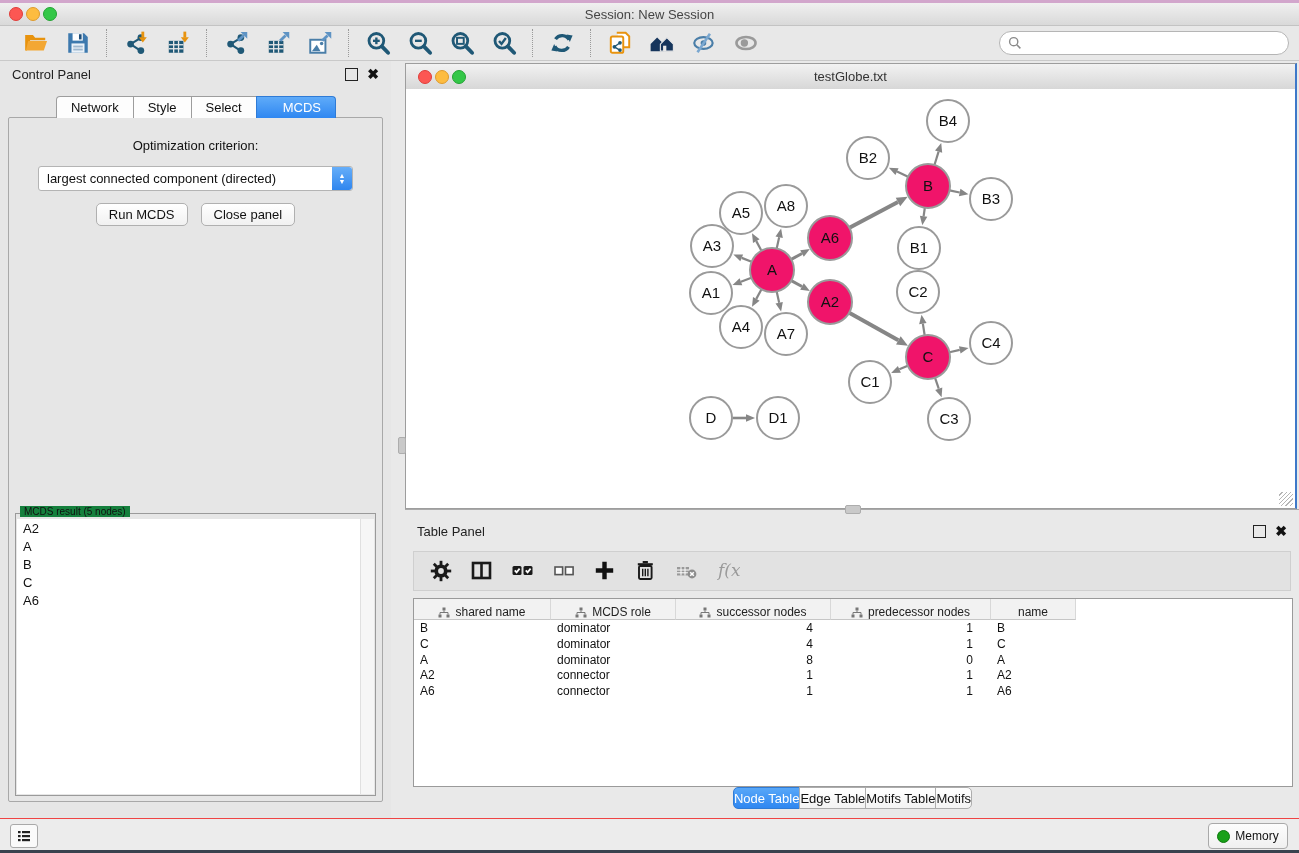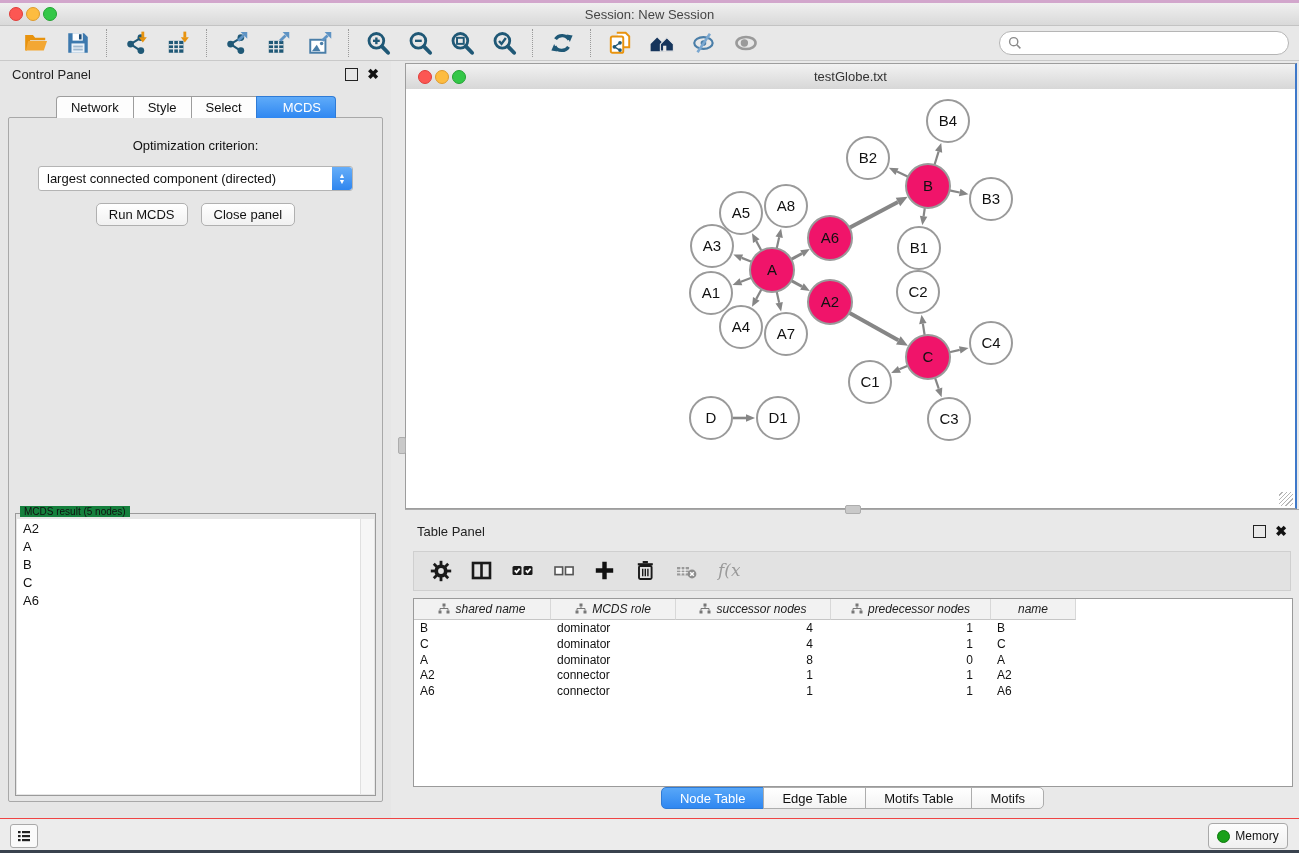--- a/index.html
+++ b/index.html
@@ -71,26 +71,26 @@
   
   #table-panel{position:absolute;left:405px;top:518px;width:894px;height:300px;background:#e9e9e9;}
   #tp-toolbar{position:absolute;left:8px;top:33px;width:878px;height:40px;background:#e2e2e2;
     border:1px solid #cfcfcf;display:flex;align-items:center;gap:15px;padding-left:14px;box-sizing:border-box;}
   .tp-btn{width:26px;height:26px;display:flex;align-items:center;justify-content:center;background:none;border:none;padding:0;}
   .tp-btn svg{width:24px;height:24px;}
   #data-table{position:absolute;left:8px;top:80px;width:878px;height:187px;background:#fff;
     border:1px solid #9a9a9a;overflow:hidden;}
   #thead{display:flex;height:21px;font-size:12px;color:#222;}
   .th{background:#f2f2f2;border-bottom:1px solid #c6c6c6;border-right:1px solid #d8d8d8;
-    display:flex;align-items:center;justify-content:center;gap:5px;box-sizing:border-box;font-style:italic;}
+    display:flex;align-items:flex-end;justify-content:center;gap:5px;box-sizing:border-box;}
   .trow{display:flex;height:15.8px;font-size:12px;color:#111;}
   .td{box-sizing:border-box;padding:1px 6px;white-space:nowrap;overflow:hidden;}
   .td.r{text-align:right;padding-right:18px;}
   #tp-tabs{position:absolute;left:0;right:0;top:269px;display:flex;justify-content:center;}
-  .seg{border:1px solid #adadad;background:linear-gradient(#ffffff,#f3f3f3);padding:3px 18px;
+  .seg{border:1px solid #adadad;background:linear-gradient(#ffffff,#f3f3f3);padding:3px 0;
     font-size:13px;color:#111;margin-right:-1px;height:22px;box-sizing:border-box;}
   .seg:first-child{border-radius:5px 0 0 5px;}
   .seg:last-child{border-radius:0 5px 5px 0;}
   .seg.active{background:linear-gradient(#58a7f8,#2f87f1);color:#fff;border-color:#2f7bd6;}
   
   #statusbar{position:absolute;left:0;top:818px;width:100%;height:32px;background:#ececec;
     border-top:1px solid #ef4444;}
   #list-btn{position:absolute;left:10px;top:5px;width:26px;height:22px;background:#fafafa;
     border:1px solid #a9a9a9;border-radius:3px;display:flex;align-items:center;justify-content:center;}
   #memory-btn{position:absolute;right:11px;top:4px;width:78px;height:24px;background:linear-gradient(#fdfdfd,#f0f0f0);

